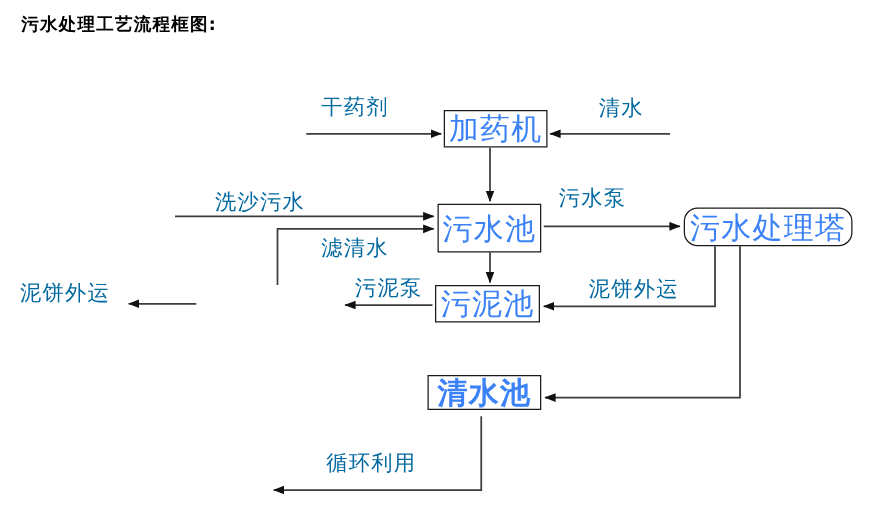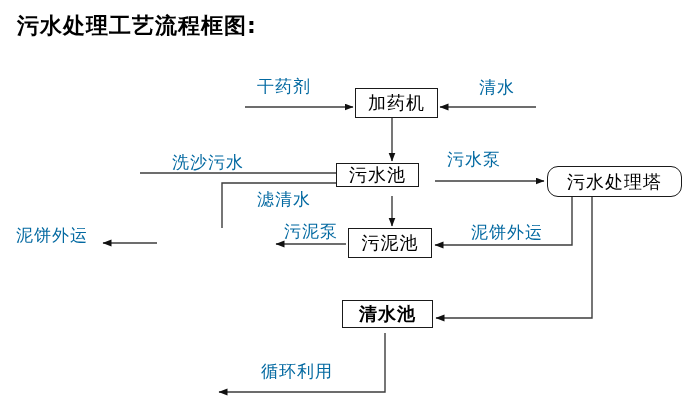--- a/index.html
+++ b/index.html
@@ -12,35 +12,35 @@
     position: relative;
     width: 700px;
     height: 420px;
     background: #ffffff;
     overflow: hidden;
   }
   #page-title {
     position: absolute;
     left: 17px;
     top: 11px;
-    font-size: 22px;
+    font-size: 14px;
     font-weight: bold;
     color: #000000;
     letter-spacing: 1px;
     white-space: nowrap;
   }
   .node {
     position: absolute;
     border: 1.5px solid #1a1a1a;
     background: #ffffff;
     display: flex;
     align-items: center;
     justify-content: center;
-    font-size: 18px;
-    color: #000000;
+    font-size: 24px;
+    color: #3b82f6;
     letter-spacing: 1px;
     white-space: nowrap;
     box-sizing: border-box;
     z-index: 2;
   }
   .edge-label {
     position: absolute;
     font-size: 17px;
     color: #0369a1;
     letter-spacing: 1px;
@@ -78,21 +78,21 @@
       <path d="M392,196 L392,226" marker-end="url(#arrow)"></path>
       <path d="M572,197 L572,245 L435,245" marker-end="url(#arrow)"></path>
       <path d="M346,244 L276,244" marker-end="url(#arrow)"></path>
       <path d="M157,243 L103,243" marker-end="url(#arrow)"></path>
       <path d="M592,197 L592,318 L436,318" marker-end="url(#arrow)"></path>
       <path d="M385,333 L385,392 L219,392" marker-end="url(#arrow)"></path>
     </g>
   </svg>
 
   <div class="node" style="left:355px; top:88px;  width:83px;  height:30px;">加药机</div>
-  <div class="node" style="left:336px; top:163px; width:83px;  height:24px;">污水池</div>
+  <div class="node" style="left:350px; top:163px; width:83px;  height:39px;">污水池</div>
   <div class="node" style="left:547px; top:166px; width:135px; height:31px;border-radius:11px;">污水处理塔</div>
   <div class="node" style="left:348px; top:228px; width:84px;  height:30px;">污泥池</div>
   <div class="node" style="left:342px; top:300px; width:91px;  height:28px;font-weight:bold;">清水池</div>
 
   <span class="edge-label" style="left:257px; top:78px;">干药剂</span>
   <span class="edge-label" style="left:479px; top:79px;">清水</span>
   <span class="edge-label" style="left:172px; top:154px;">洗沙污水</span>
   <span class="edge-label" style="left:257px; top:191px;">滤清水</span>
   <span class="edge-label" style="left:447px; top:151px;">污水泵</span>
   <span class="edge-label" style="left:471px; top:224px;">泥饼外运</span>

